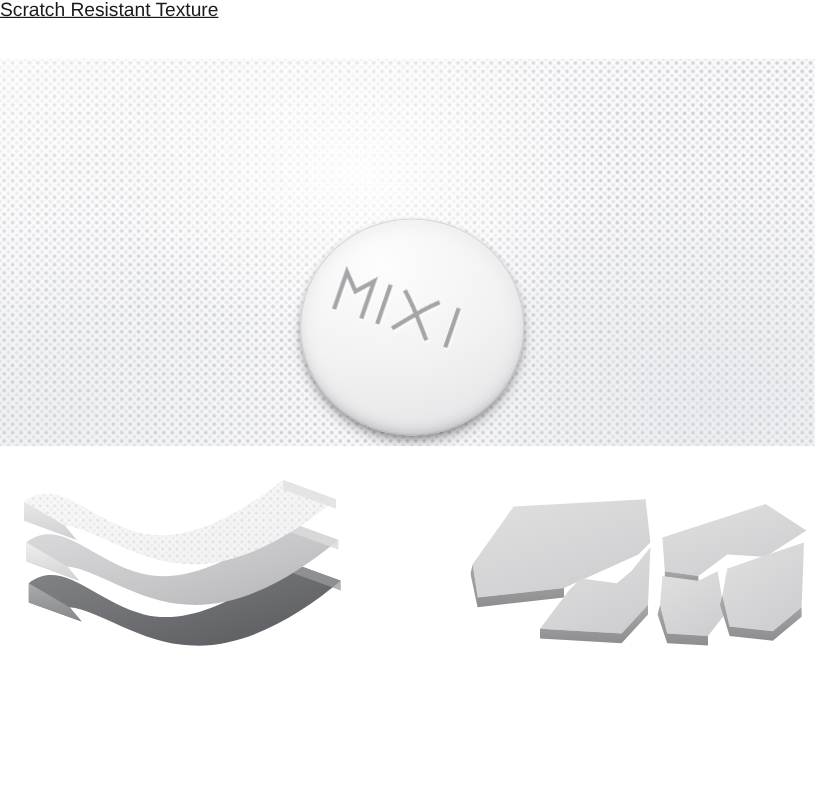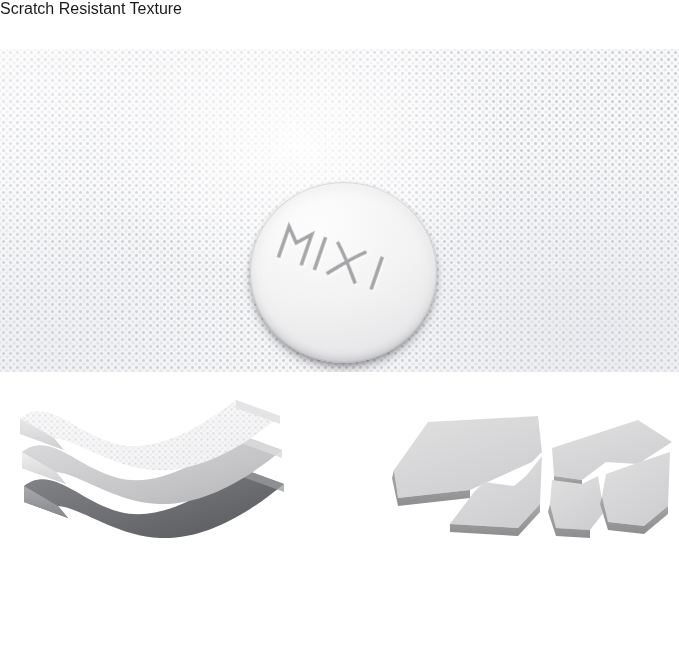--- a/index.html
+++ b/index.html
@@ -15,20 +15,21 @@
     font-family: "Liberation Sans", sans-serif;
     color: #1a1a1a;
   }
 
   
   #header-band {
     position: absolute;
     left: 0; top: 0;
     width: 679px; height: 49px;
     background: #ffffff;
+    text-decoration: underline;
   }
 
   
   #hero-photo {
     position: absolute;
     left: 0; top: 49px;
     width: 679px; height: 323px;
     overflow: hidden;
     background: #fbfbfc;
   }

